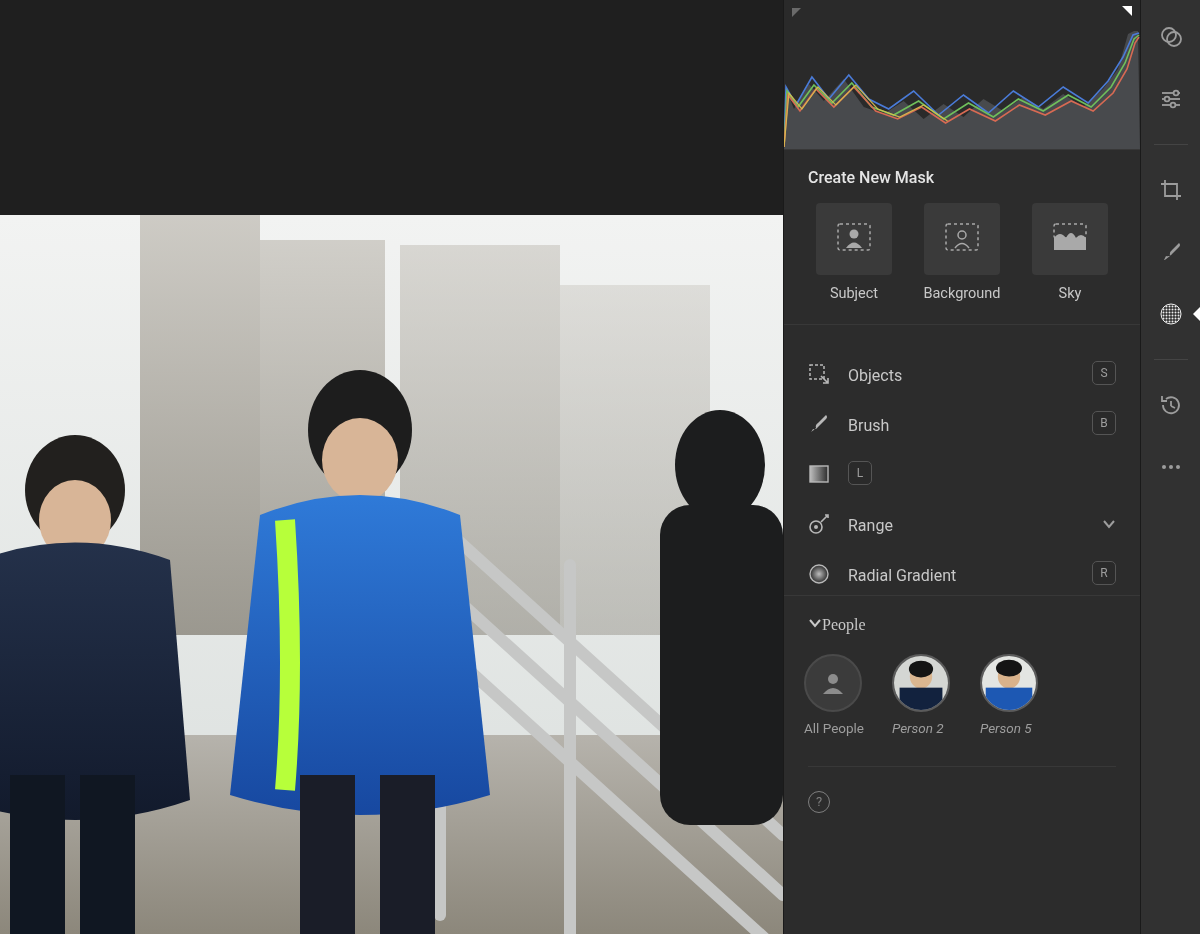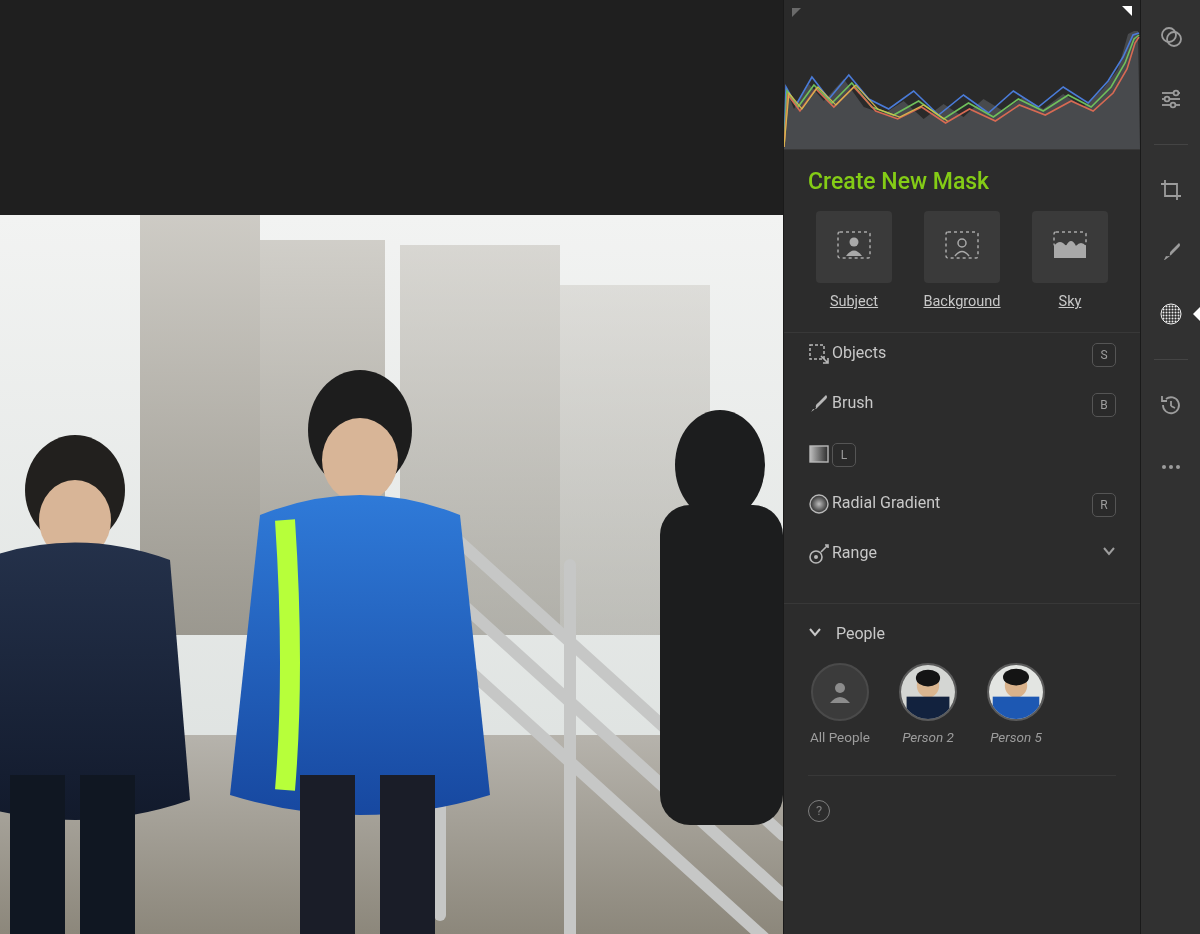--- a/index.html
+++ b/index.html
@@ -66,26 +66,26 @@
     border-right:10px solid #ffffff;
     border-bottom:10px solid transparent;
   }
   .histogram-wrap svg{ position:absolute; left:0; right:0; bottom:0; height:120px; width:100%;}
 
   .panel-section{
     padding: 18px 24px 22px 24px;
     border-bottom:1px solid var(--border-soft);
   }
   .section-title{
-    font-size:23px; font-weight:500; color:#84cc16;
+    font-size:16px; font-weight:500; color:#e5e5e5;
     margin-bottom:16px;
   }
   
   .tiles{
-    display:flex; justify-content:flex-start; gap:16px;text-decoration:underline;
+    display:flex; justify-content:flex-start; gap:16px;
   }
   .tile{
     flex:1;
     display:flex; flex-direction:column; align-items:center;
     cursor:pointer;
   }
   .tile .tile-box{
     width:76px; height:72px;
     background:var(--bg-tile);
     border-radius:4px;
@@ -96,23 +96,23 @@
     font-size:14.5px; color:var(--txt-main);
   }
   .tile svg{ width:34px; height:28px; }
 
   
   .tool-rows{
     padding: 10px 24px 10px 24px;
     border-bottom:1px solid var(--border-soft);
   }
   .tool-row{
-    display:flex; align-items:flex-start;
+    display:flex; align-items:flex-end;
     height:50px;
-    gap:2px;
+    gap:18px;
     cursor:pointer;
   }
   .tool-row .icon{
     width:22px; height:22px; flex:0 0 22px;
     display:flex; align-items:center; justify-content:center;
   }
   .tool-row .label{
     flex:1; font-size:16px; color:var(--txt-main);
   }
   .key{
@@ -124,32 +124,33 @@
     background:var(--key-bg);
   }
   .tool-row .chev{
     color:var(--txt-dim);
     margin-left:6px;
   }
   .chev svg{width:14px;height:14px;}
 
   
   .people-header{
-    display:flex; align-items:center; gap:14px;
+    display:flex; align-items:center; 
     padding: 20px 24px 10px 24px;
     cursor:pointer;
+    font-family:Liberation Serif, serif;
   }
   .people-header .label{ font-size:16px; color:var(--txt-main);}
   .people-grid{
     display:flex; gap:16px;
     padding: 10px 20px 6px 20px;
     justify-content:flex-start;
   }
   .person{
-    display:flex; flex-direction:column; align-items:center; gap:8px;
+    display:flex; flex-direction:column; align-items:flex-start; gap:8px;
     width:72px;
     cursor:pointer;
   }
   .person .avatar{
     width:58px; height:58px; border-radius:50%;
     border:2px solid #5b5b5b;
     display:flex; align-items:center; justify-content:center;
     background:#414141;
     overflow:hidden;
   }
@@ -376,46 +377,46 @@
                 </linearGradient>
               </defs>
             <rect x="2" y="3" width="18" height="16" fill="url(#lg)" stroke="#b8b8b8" stroke-width="1.4"></rect>
           </svg>
         </span>
         <span class="key">L</span>
       </div>
       <div class="tool-row">
         <span class="icon">
           <svg viewBox="0 0 22 22">
+              <circle cx="8" cy="14" r="6" fill="none" stroke="#b8b8b8" stroke-width="1.6"></circle>
+              <circle cx="8" cy="14" r="2" fill="#b8b8b8"></circle>
+              <path d="M13 9 l6 -6 m-2 -1 l3 0 l0 3" stroke="#b8b8b8" stroke-width="1.6" fill="none"></path>
+            </svg>
+        </span>
+        <span class="label">Range</span>
+        <span class="chev">
+          <svg viewBox="0 0 14 14">
+              <path d="M2 4 l5 6 l5 -6" fill="none" stroke="#9d9d9d" stroke-width="2"></path>
+            </svg>
+        </span>
+      </div>
+      <div class="tool-row">
+        <span class="icon">
+          <svg viewBox="0 0 22 22">
             <defs>
                 <radialGradient id="rg">
                   <stop offset="0" stop-color="#bdbdbd"></stop>
                   <stop offset="1" stop-color="#2c2c2c"></stop>
                 </radialGradient>
               </defs>
             <circle cx="11" cy="11" r="9" fill="url(#rg)" stroke="#b8b8b8" stroke-width="1.4"></circle>
           </svg>
         </span>
         <span class="label">Radial Gradient</span>
         <span class="key">R</span>
-      </div>
-      <div class="tool-row">
-        <span class="icon">
-          <svg viewBox="0 0 22 22">
-              <circle cx="8" cy="14" r="6" fill="none" stroke="#b8b8b8" stroke-width="1.6"></circle>
-              <circle cx="8" cy="14" r="2" fill="#b8b8b8"></circle>
-              <path d="M13 9 l6 -6 m-2 -1 l3 0 l0 3" stroke="#b8b8b8" stroke-width="1.6" fill="none"></path>
-            </svg>
-        </span>
-        <span class="label">Range</span>
-        <span class="chev">
-          <svg viewBox="0 0 14 14">
-              <path d="M2 4 l5 6 l5 -6" fill="none" stroke="#9d9d9d" stroke-width="2"></path>
-            </svg>
-        </span>
       </div>
     </div>
 
     <div>
       <div class="people-header">
         <span>
           <svg width="14" height="14" viewBox="0 0 14 14">
               <path d="M2 4 l5 6 l5 -6" fill="none" stroke="#c8c8c8" stroke-width="2"></path>
             </svg>
         </span>

